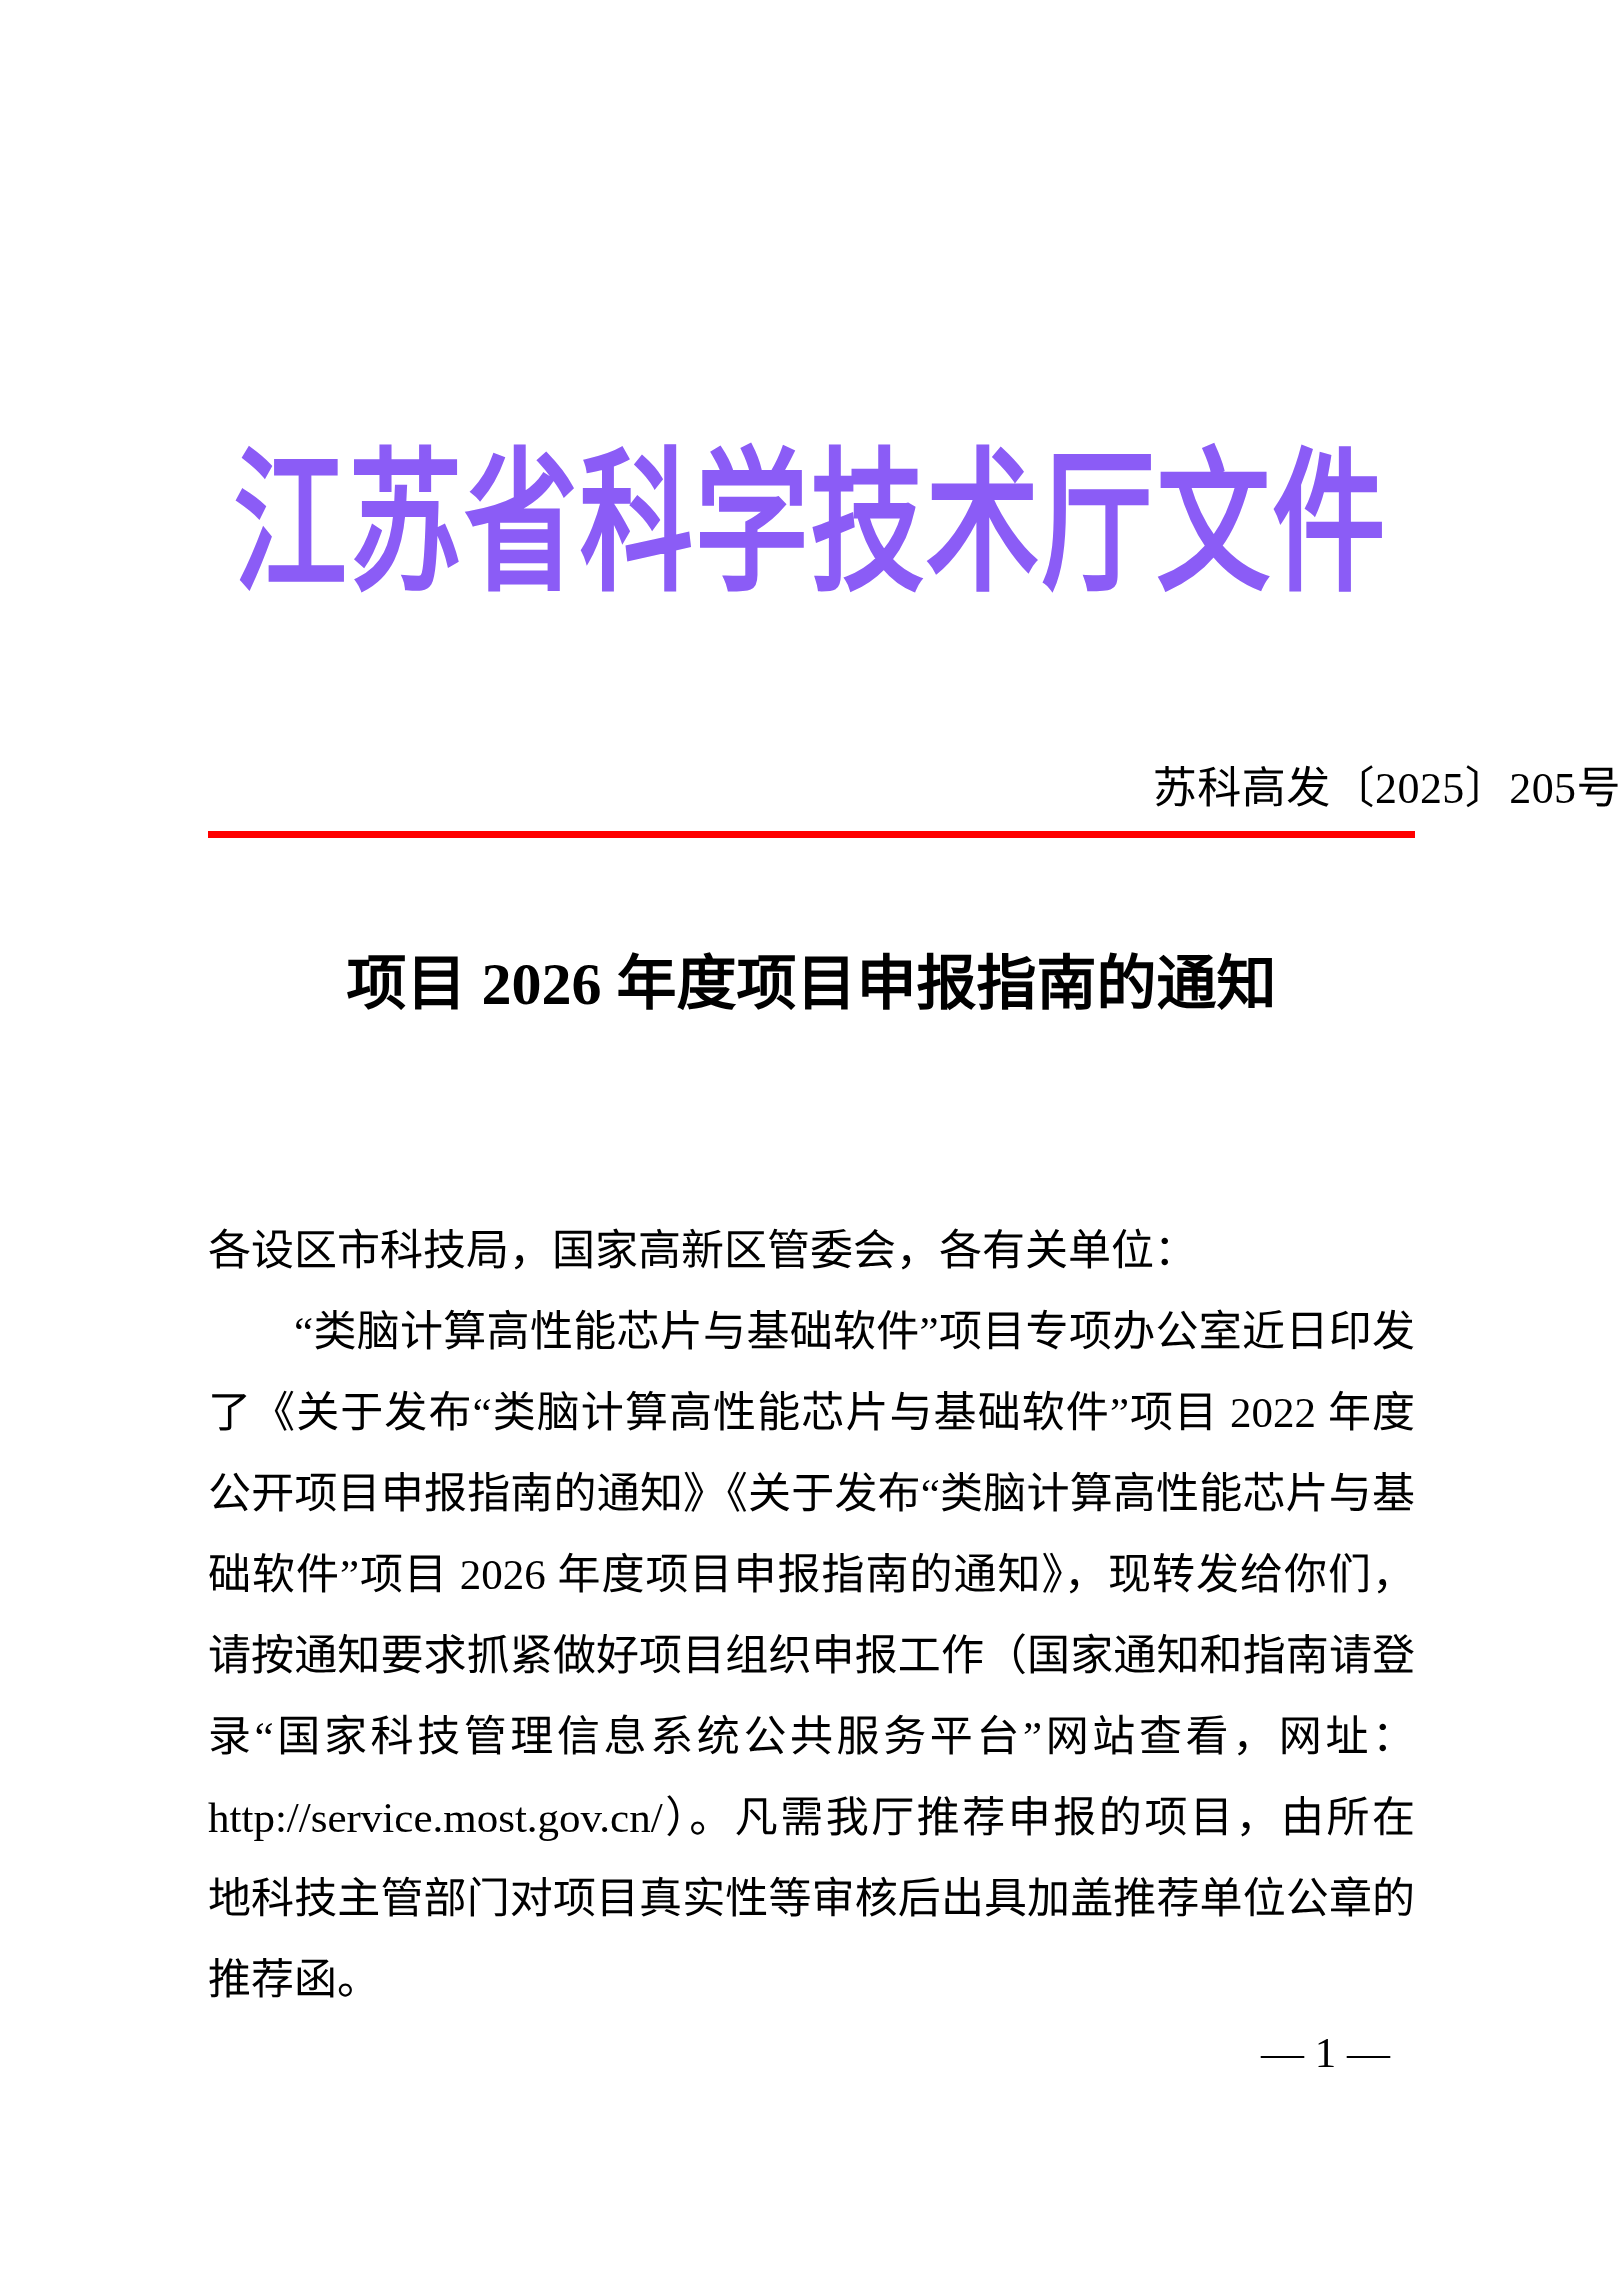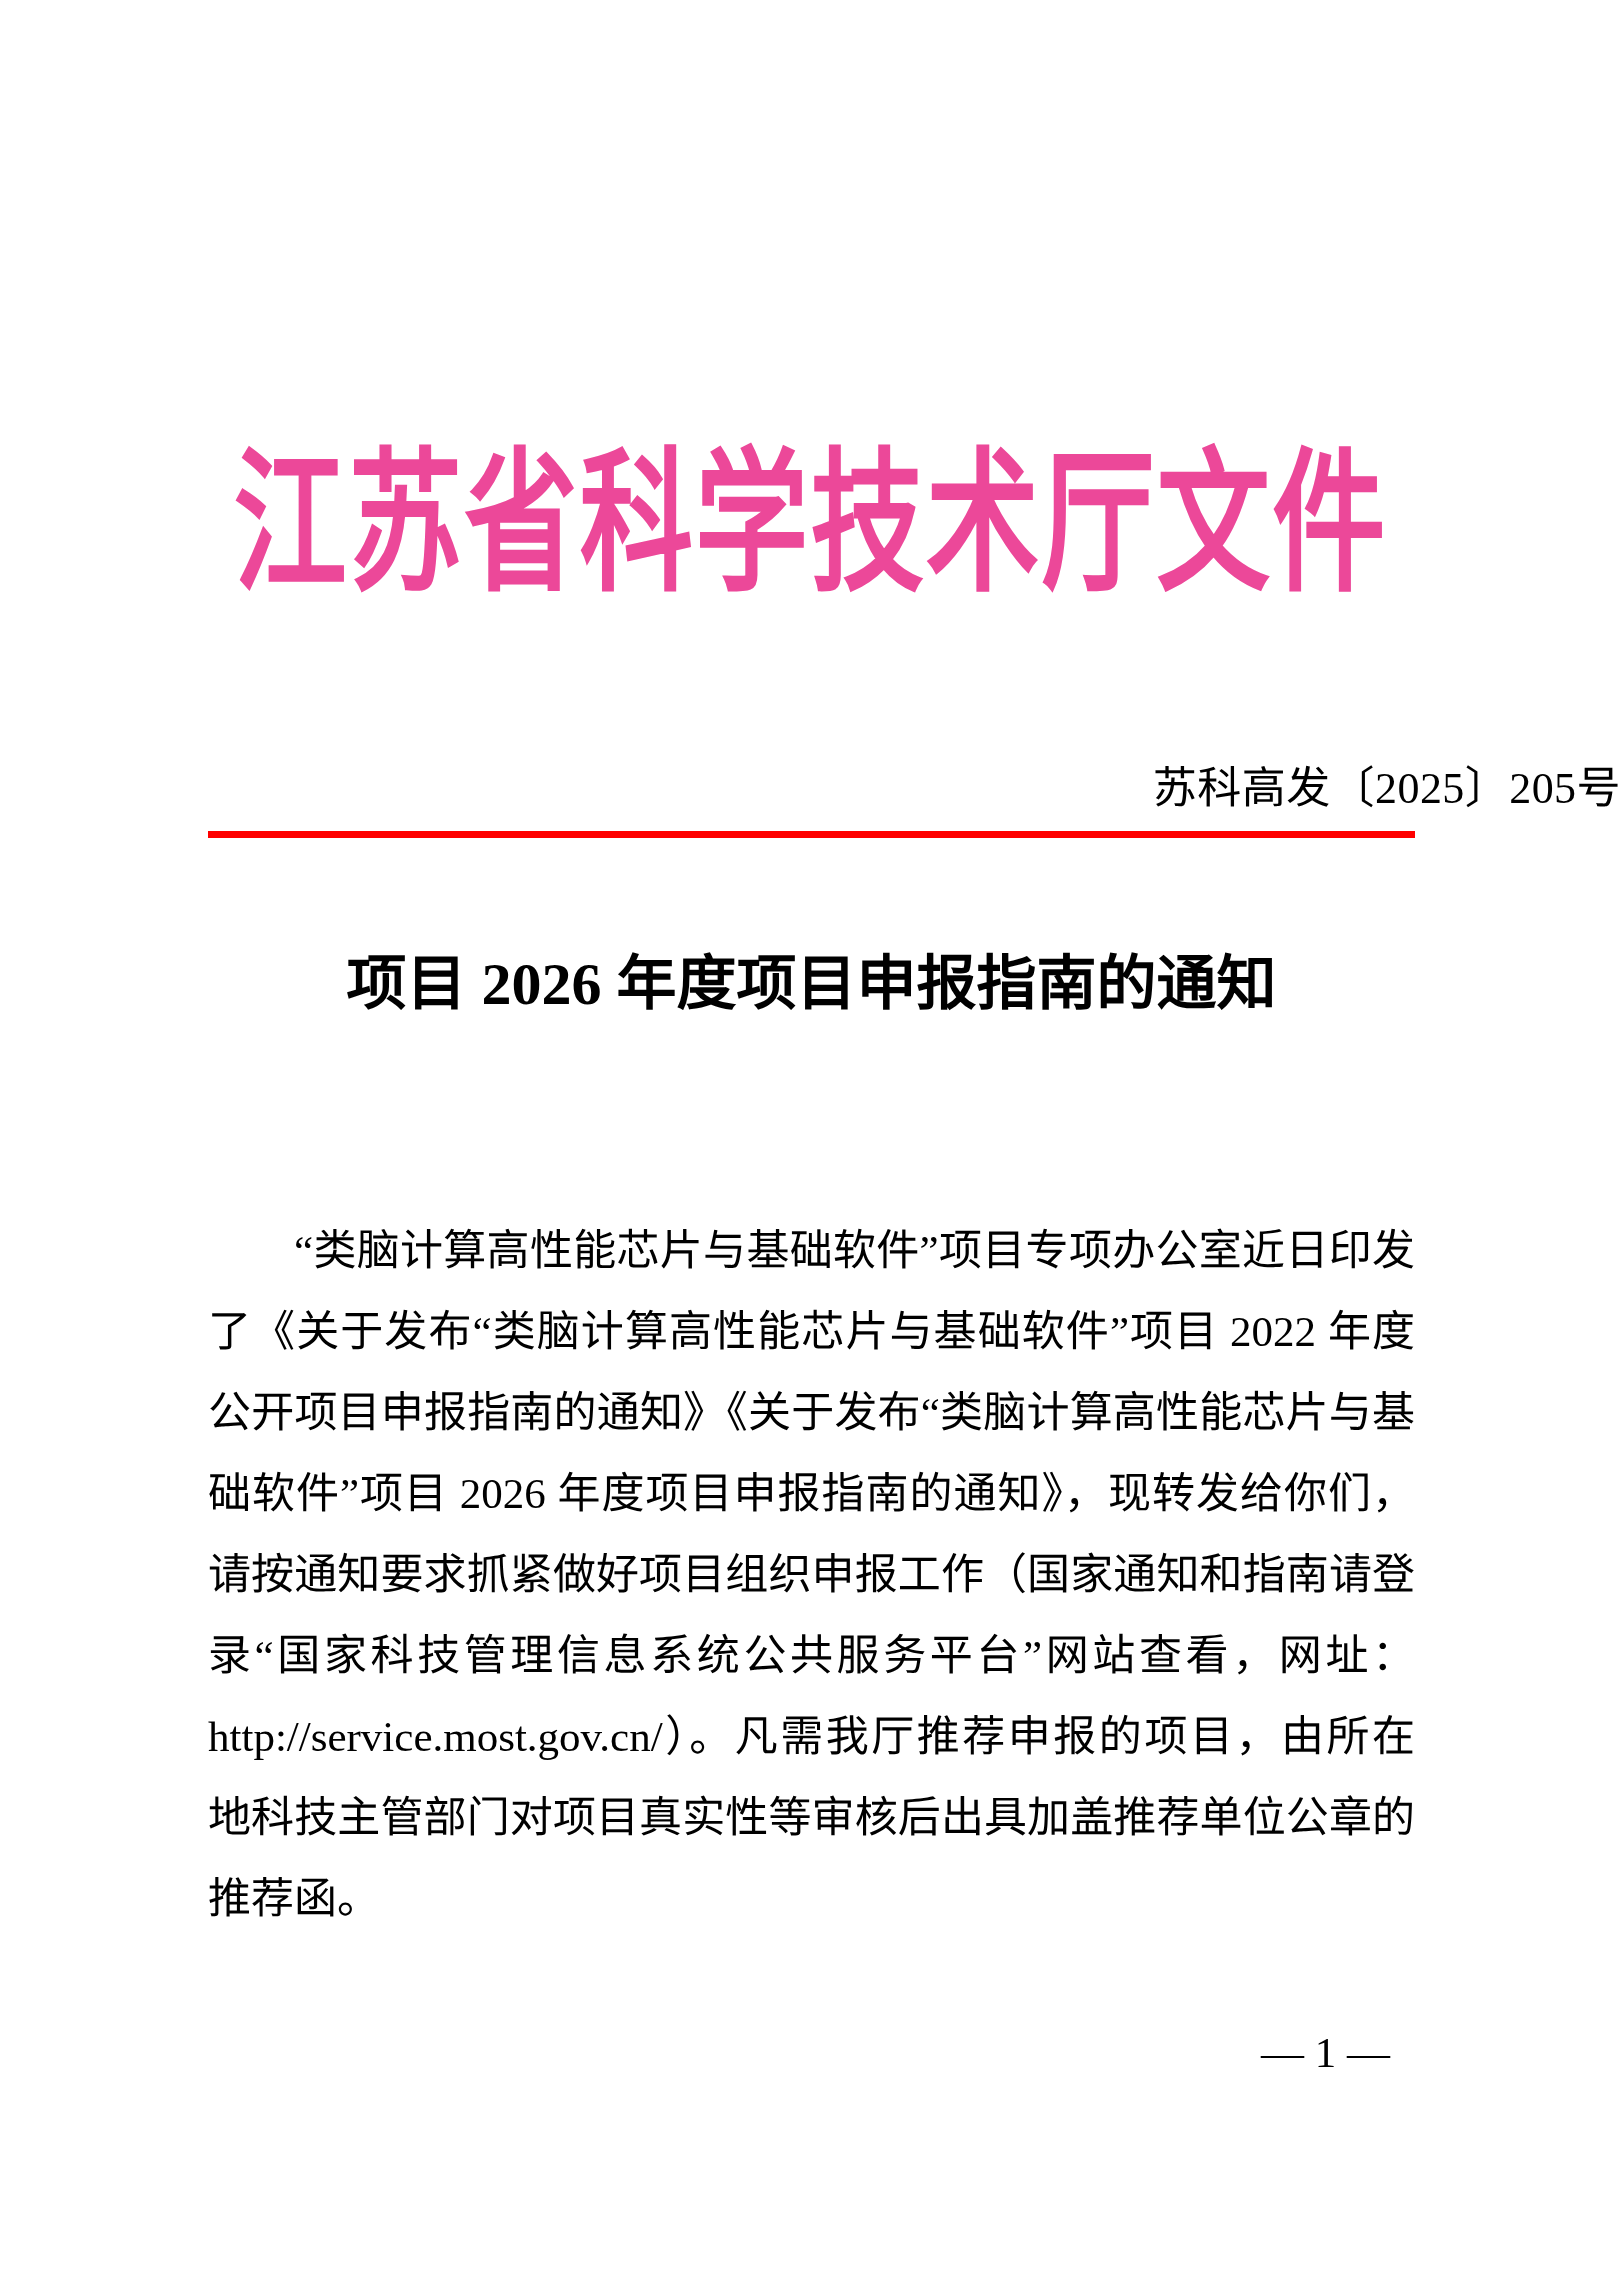--- a/index.html
+++ b/index.html
@@ -15,21 +15,21 @@
   }
   .agency-header {
     position: absolute;
     top: 439px;
     left: 0;
     width: 100%;
     text-align: center;
     font-size: 155px;
     line-height: 1.12;
     font-weight: 900;
-    color: #ec4899;
+    color: #8b5cf6;
     white-space: nowrap;
   }
   .agency-header .stretch {
     display: inline-block;
     transform: scaleX(0.73);
     transform-origin: 50% 50%;
     letter-spacing: 0.02em;
   }
   .doc-number {
     position: absolute;
@@ -91,19 +91,20 @@
 
   <div class="doc-number">苏科高发〔2025〕205号</div>
 
   <div class="red-line"></div>
 
   <div class="title-block">
     <div>项目 2026 年度项目申报指南的通知</div>
   </div>
 
   <div class="body-block">
+    <p class="salutation">各设区市科技局，国家高新区管委会，各有关单位：</p>
     <p class="para">“类脑计算高性能芯片与基础软件”项目专项办公室近日印发了《关于发布“类脑计算高性能芯片与基础软件”项目 2022 年度公开项目申报指南的通知》《关于发布“类脑计算高性能芯片与基础软件”项目 2026 年度项目申报指南的通知》，现转发给你们，请按通知要求抓紧做好项目组织申报工作（国家通知和指南请登录“国家科技管理信息系统公共服务平台”网站查看，网址：http://service.most.gov.cn/）。凡需我厅推荐申报的项目，由所在地科技主管部门对项目真实性等审核后出具加盖推荐单位公章的推荐函。</p>
   </div>
 
   <div class="page-number">— 1 —</div>
 
 </div>
 
 
 </body></html>

